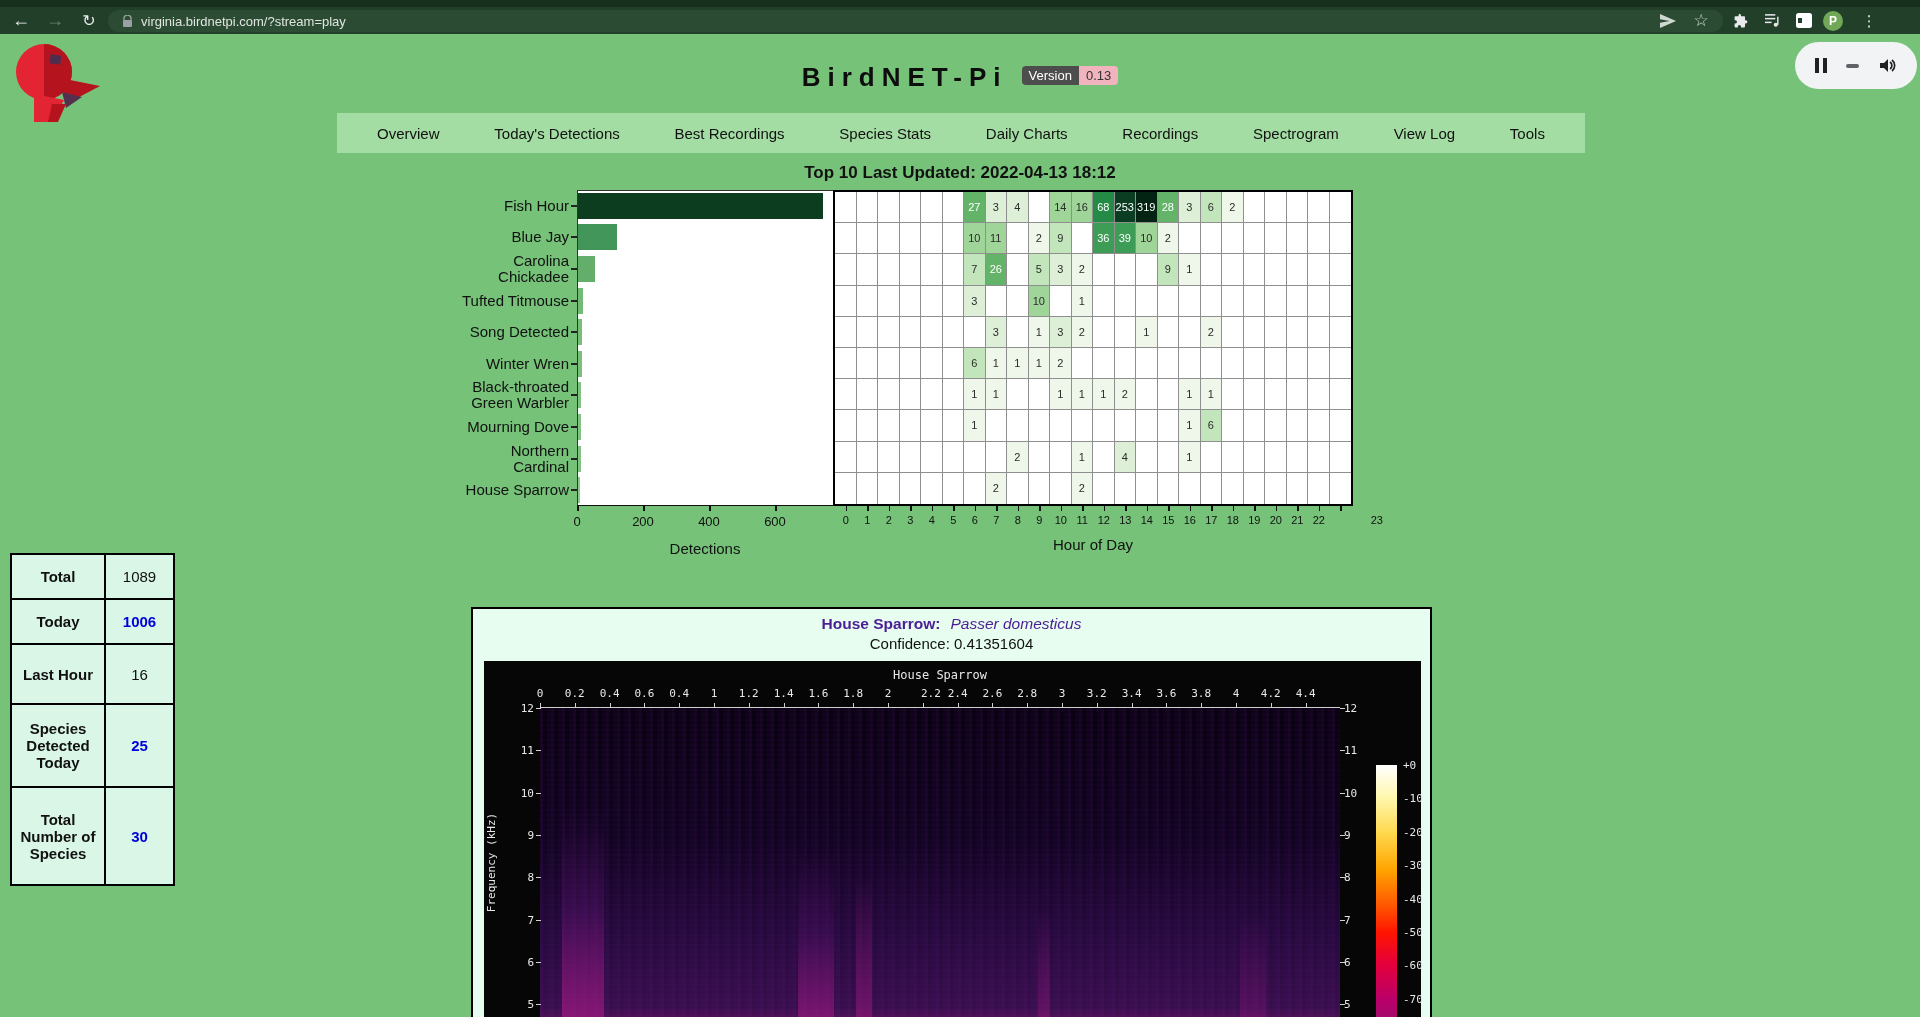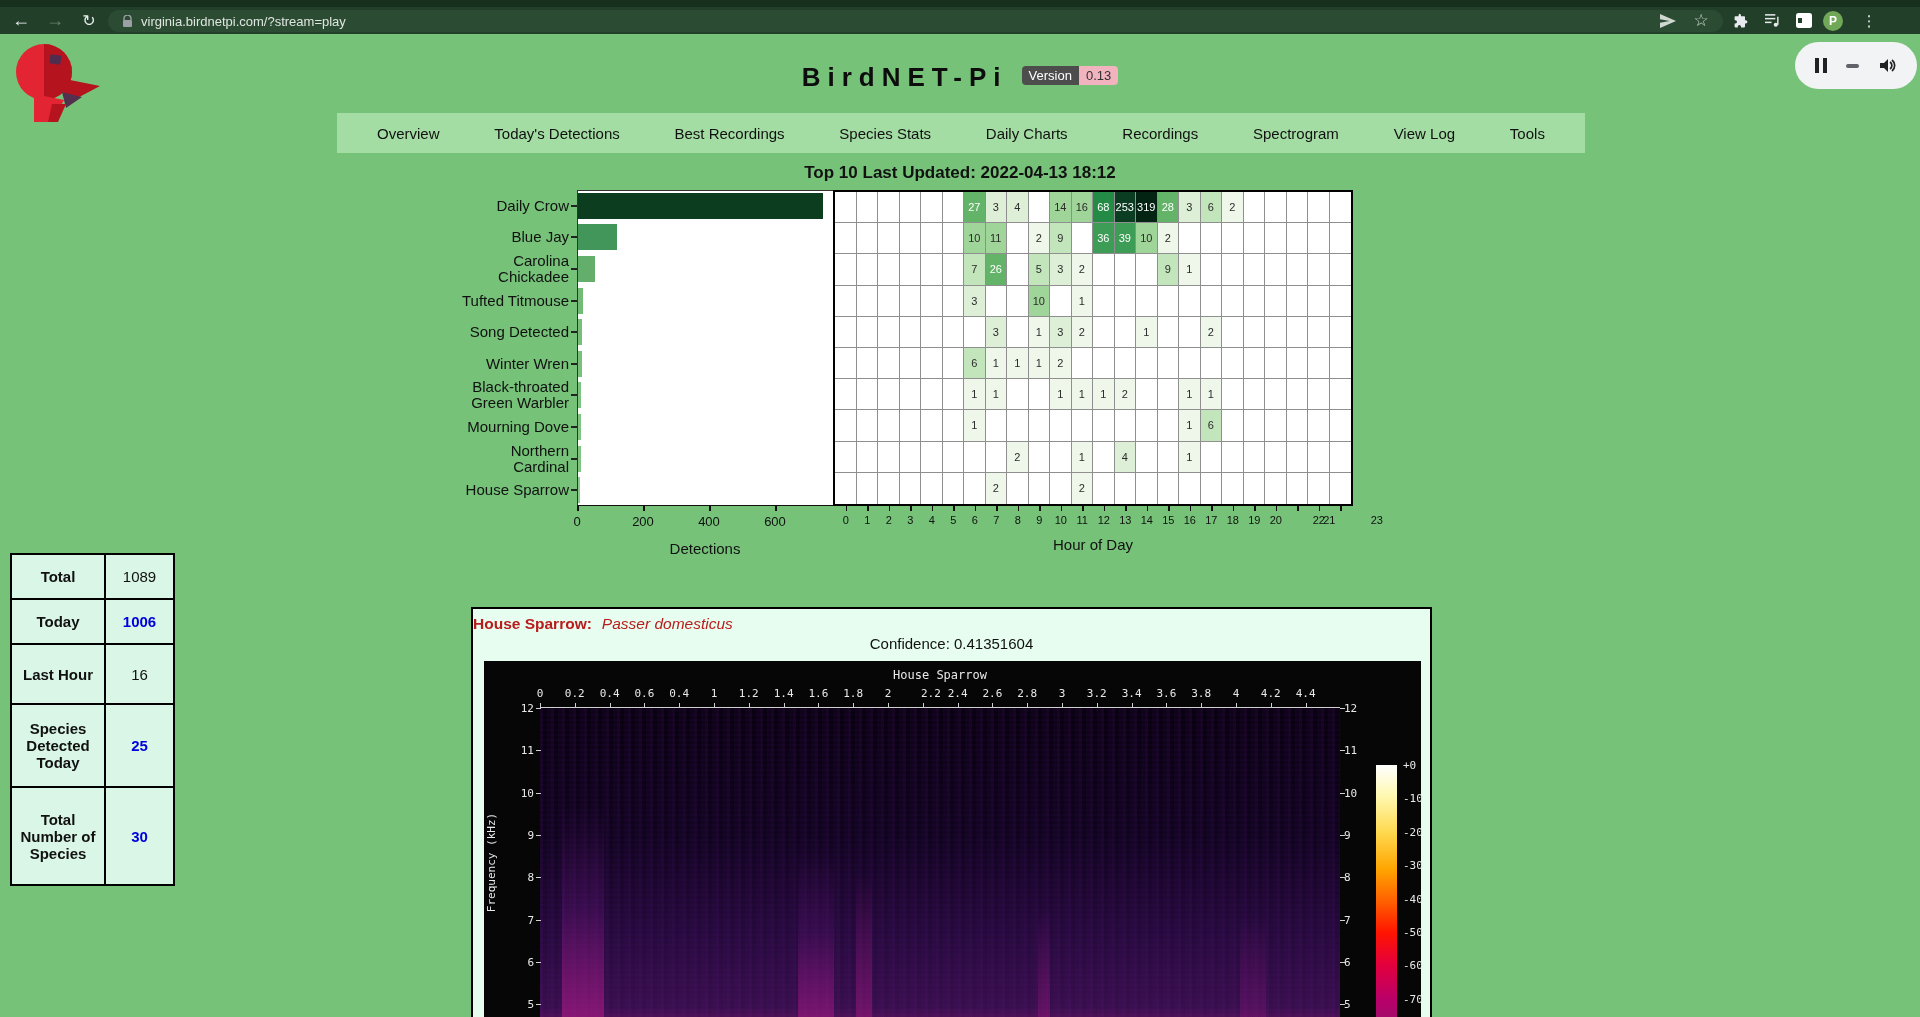--- a/index.html
+++ b/index.html
@@ -62,21 +62,21 @@
   .stats td { border:2px solid #000; background:#d9f6e6; text-align:center; vertical-align:middle;
               font-size:15px; color:#111; padding:2px 8px; }
   .stats td.lab { font-weight:bold; width:94px; }
   .stats td.val.link { color:#0000dd; font-weight:bold; cursor:pointer; }
 
   .most-recent { position:absolute; left:0; top:540px; width:1920px; text-align:center; font-size:16px; color:#111; }
   .most-recent b { font-weight:bold; }
 
   
   .panel { position:absolute; left:471px; top:573px; width:961px; height:420px; background:#e6fdf0; border:2px solid #000; }
-  .species-line { position:absolute; left:0; top:6px; width:100%; font-size:15.5px; color:#b91c1c; cursor:pointer; }
+  .species-line { position:absolute; left:0; top:6px; width:100%; text-align:center; font-size:15.5px; color:#4c1d95; cursor:pointer; }
   .species-line .sci { font-style:italic; margin-left:10px; }
   .species-line b { font-weight:bold; }
   .conf-line { position:absolute; left:0; top:26px; width:100%; text-align:center; font-size:15px; color:#111; }
 
   .spec { position:absolute; left:11px; top:52px; width:937px; height:370px; background:#060606;
           font-family:"DejaVu Sans Mono", monospace; color:#e8e8e8; }
   .spec-title { position:absolute; left:56px; top:7px; width:800px; text-align:center; font-size:12px; }
   .spec-xt { position:absolute; top:26px; font-size:11px; text-align:center; width:36px; margin-left:-18px; }
   .spec-axis { position:absolute; left:56px; top:46px; width:800px; height:1px; background:#cfcfcf; }
   .spec-tick { position:absolute; top:42px; width:1px; height:5px; background:#cfcfcf; }
@@ -437,21 +437,21 @@
         <div class="hcell lastrow"></div>
         <div class="hcell lastrow"></div>
         <div class="hcell lastrow"></div>
         <div class="hcell lastrow"></div>
         <div class="hcell lastrow"></div>
         <div class="hcell lastrow"></div>
         <div class="hcell lastcol lastrow"></div>
       </div>
     <div class="axis-caption" style="left:577px;width:256px;top:350px;">Detections</div>
     <div class="axis-caption" style="left:833px;width:520px;top:346px;">Hour of Day</div>
-  <div class="sp-label" style="left: 451px; top: 0px; height: 31.6px;">Daily Crow</div>
+  <div class="sp-label" style="left: 451px; top: 0px; height: 31.6px;">Fish Hour</div>
       <div class="ytick" style="left: 571px; top: 14.8px;"></div>
       <div class="bar" style="left: 578px; top: 2.8px; width: 245.19px; background: rgb(12, 61, 30);"></div>
       <div class="sp-label" style="left: 451px; top: 31.6px; height: 31.6px;">Blue Jay</div>
       <div class="ytick" style="left: 571px; top: 46.4px;"></div>
       <div class="bar" style="left: 578px; top: 34.4px; width: 39.27px; background: rgb(66, 150, 90);"></div>
       <div class="sp-label" style="left: 451px; top: 63.2px; height: 31.6px;">Carolina Chickadee</div>
       <div class="ytick" style="left: 571px; top: 78px;"></div>
       <div class="bar" style="left: 578px; top: 66px; width: 17.49px; background: rgb(100, 174, 108);"></div>
       <div class="sp-label" style="left: 451px; top: 94.8px; height: 31.6px;">Tufted Titmouse</div>
       <div class="ytick" style="left: 571px; top: 109.6px;"></div>
@@ -518,21 +518,21 @@
       <div class="hourlab" style="left: 1179px;">16</div>
       <div class="xtickdash" style="left: 1211.25px;"></div>
       <div class="hourlab" style="left: 1200.5px;">17</div>
       <div class="xtickdash" style="left: 1232.75px;"></div>
       <div class="hourlab" style="left: 1222px;">18</div>
       <div class="xtickdash" style="left: 1254.25px;"></div>
       <div class="hourlab" style="left: 1243.5px;">19</div>
       <div class="xtickdash" style="left: 1275.75px;"></div>
       <div class="hourlab" style="left: 1265px;">20</div>
       <div class="xtickdash" style="left: 1297.25px;"></div>
-      <div class="hourlab" style="left: 1286.5px; margin-left: 32px;">21</div>
+      <div class="hourlab" style="left: 1286.5px;">21</div>
       <div class="xtickdash" style="left: 1318.75px;"></div>
       <div class="hourlab" style="left: 1308px;">22</div>
       <div class="xtickdash" style="left: 1340.25px;"></div>
       <div class="hourlab" style="left: 1366px;">23</div>
     </div>
 
   <table class="stats">
       <tbody>
         <tr style="height: 45px;">
           <td class="lab">Total</td>

